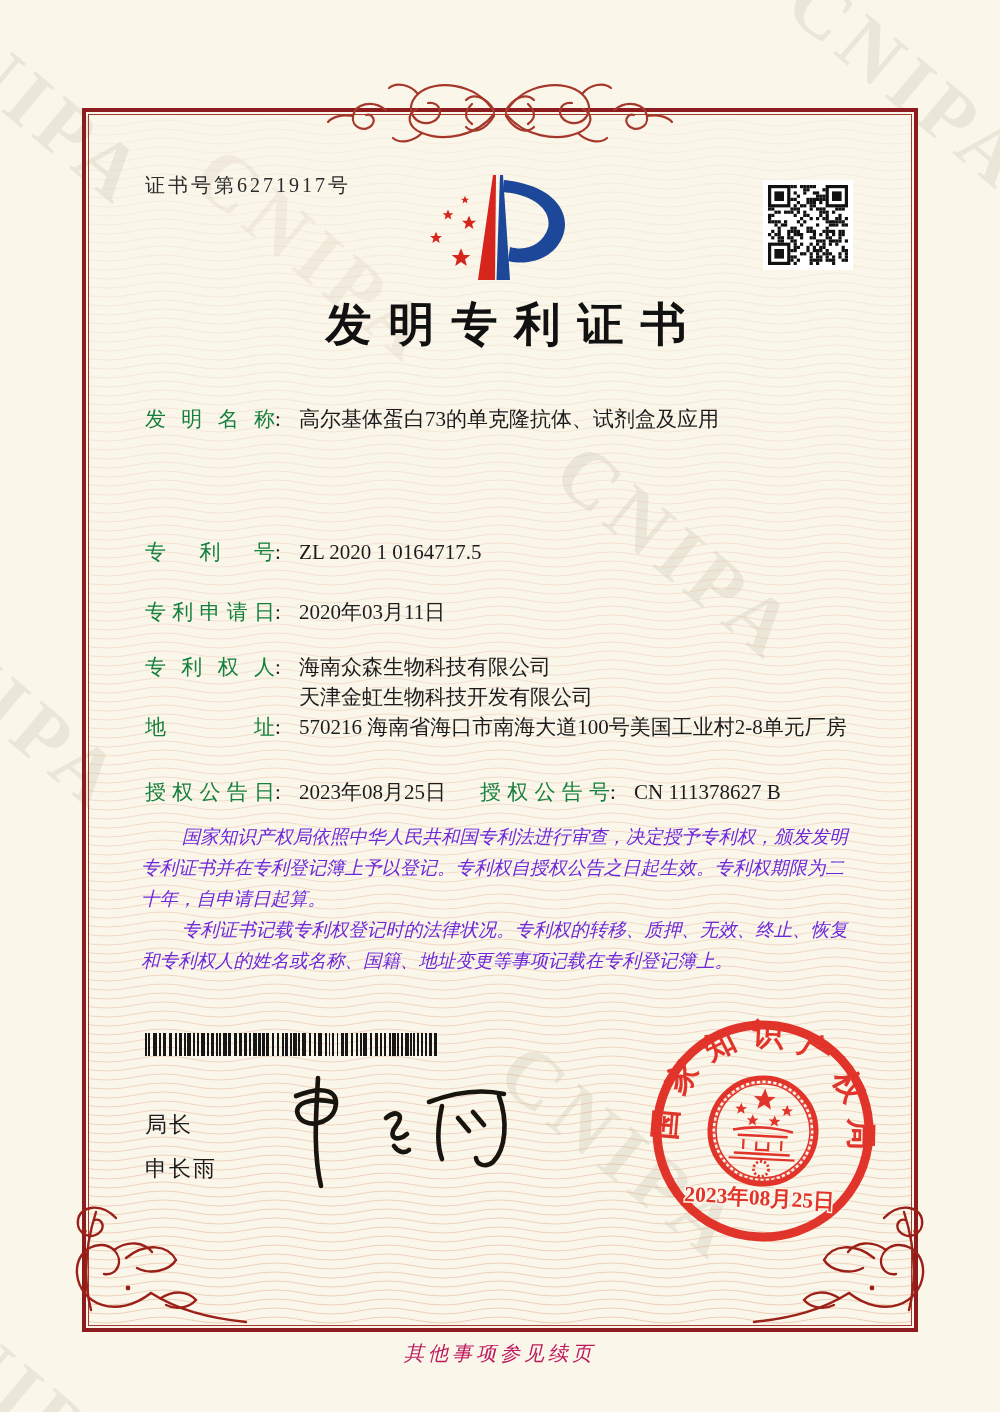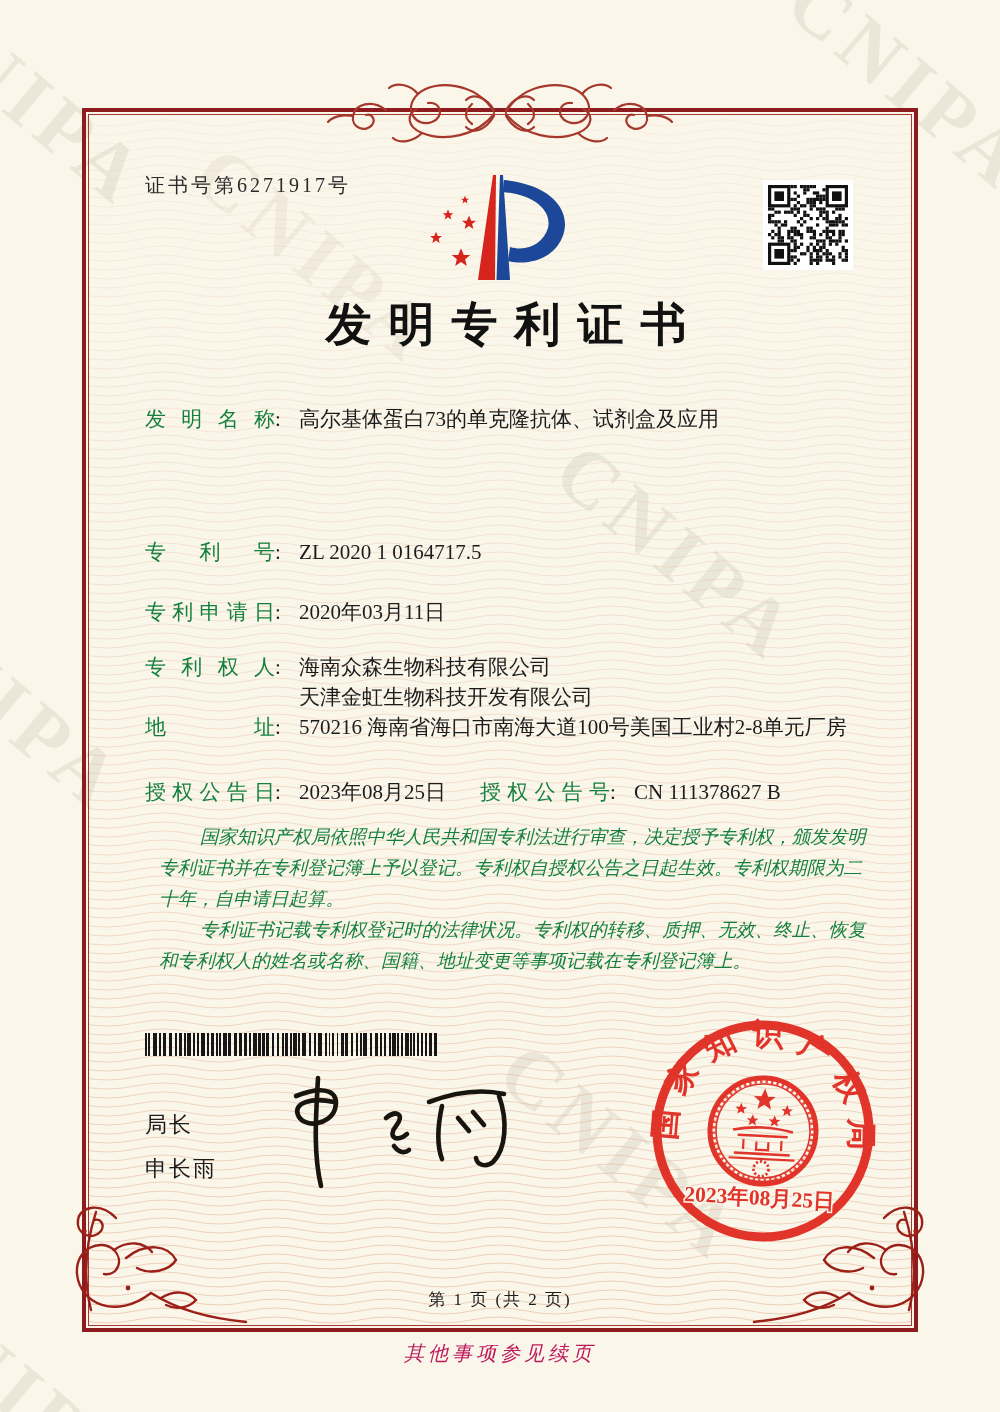--- a/index.html
+++ b/index.html
@@ -14,22 +14,22 @@
   .cert-no{position:absolute;left:145px;top:172px;font-size:20px;letter-spacing:3px;color:#2b2b2b;text-align:center;}
   .logo{position:absolute;left:426px;top:166px;}
   .qr{position:absolute;left:763px;top:180px;background:#fff;padding:5px;}
   .title{position:absolute;left:0;width:100%;top:294px;text-align:center;font-size:46px;
          font-weight:bold;letter-spacing:17px;padding-left:29px;box-sizing:border-box;color:#111;}
   .row{position:absolute;left:145px;font-size:21px;line-height:30px;}
   .lab{display:inline-block;width:130px;text-align:justify;text-align-last:justify;
        vertical-align:top;color:#15803d;}
   .col{display:inline-block;vertical-align:top;}
   .val{display:inline-block;margin-left:13px;vertical-align:top;}
-  .body-par{position:absolute;left:159px;width:714px;font-size:18.5px;line-height:31px;
-            font-style:italic;text-indent:2.2em;color:#15803d;}
+  .body-par{position:absolute;left:141px;width:714px;font-size:18.5px;line-height:31px;
+            font-style:italic;text-indent:2.2em;color:#6d28d9;}
   .barcode{position:absolute;left:145px;top:1033px;}
   .sig-title{position:absolute;left:145px;top:1110px;font-size:22px;letter-spacing:2px;text-align:center;}
   .sig-name{position:absolute;left:145px;top:1154px;font-size:22px;letter-spacing:2px;}
   .signature{position:absolute;left:266px;top:1066px;}
   .seal{position:absolute;left:642px;top:1010px;opacity:0.93;}
   .page-num{position:absolute;left:0;width:100%;top:1288px;text-align:center;font-size:17px;letter-spacing:2px;}
   .foot-note{position:absolute;left:0;width:100%;top:1340px;text-align:center;font-size:20px;
              font-style:italic;letter-spacing:4px;color:#be185d;}
   .orn{position:absolute;pointer-events:none;}
 </style>
@@ -607,16 +607,15 @@
         <path d="M-19,9 L-19,19 M19,9 L19,19 M-6,11 L-6,19 L6,19 L6,11" stroke-width="2.2"></path>
         <path d="M-28,23 L28,23" stroke-width="2.6"></path>
         <path d="M-33,28 L33,28" stroke-width="2.2"></path>
         <circle cy="38" r="7.5" stroke-width="2.8" stroke-dasharray="2.2,2"></circle>
         <path d="M-18,49 Q0,55 18,49" stroke-width="4.5"></path>
       </g>
       <text y="74" text-anchor="middle" font-size="21.5" font-weight="bold" fill="#e0261c" style="paint-order:stroke" stroke="#fdf8ee" stroke-width="3" font-family="'Liberation Serif',serif">2023年08月25日</text>
     </g>
   </svg>
 
-  <div class="page-num">第 1 页 (共 2 页)</div>
   <div class="foot-note">其他事项参见续页</div>
 
 </div>
 
 </body></html>

